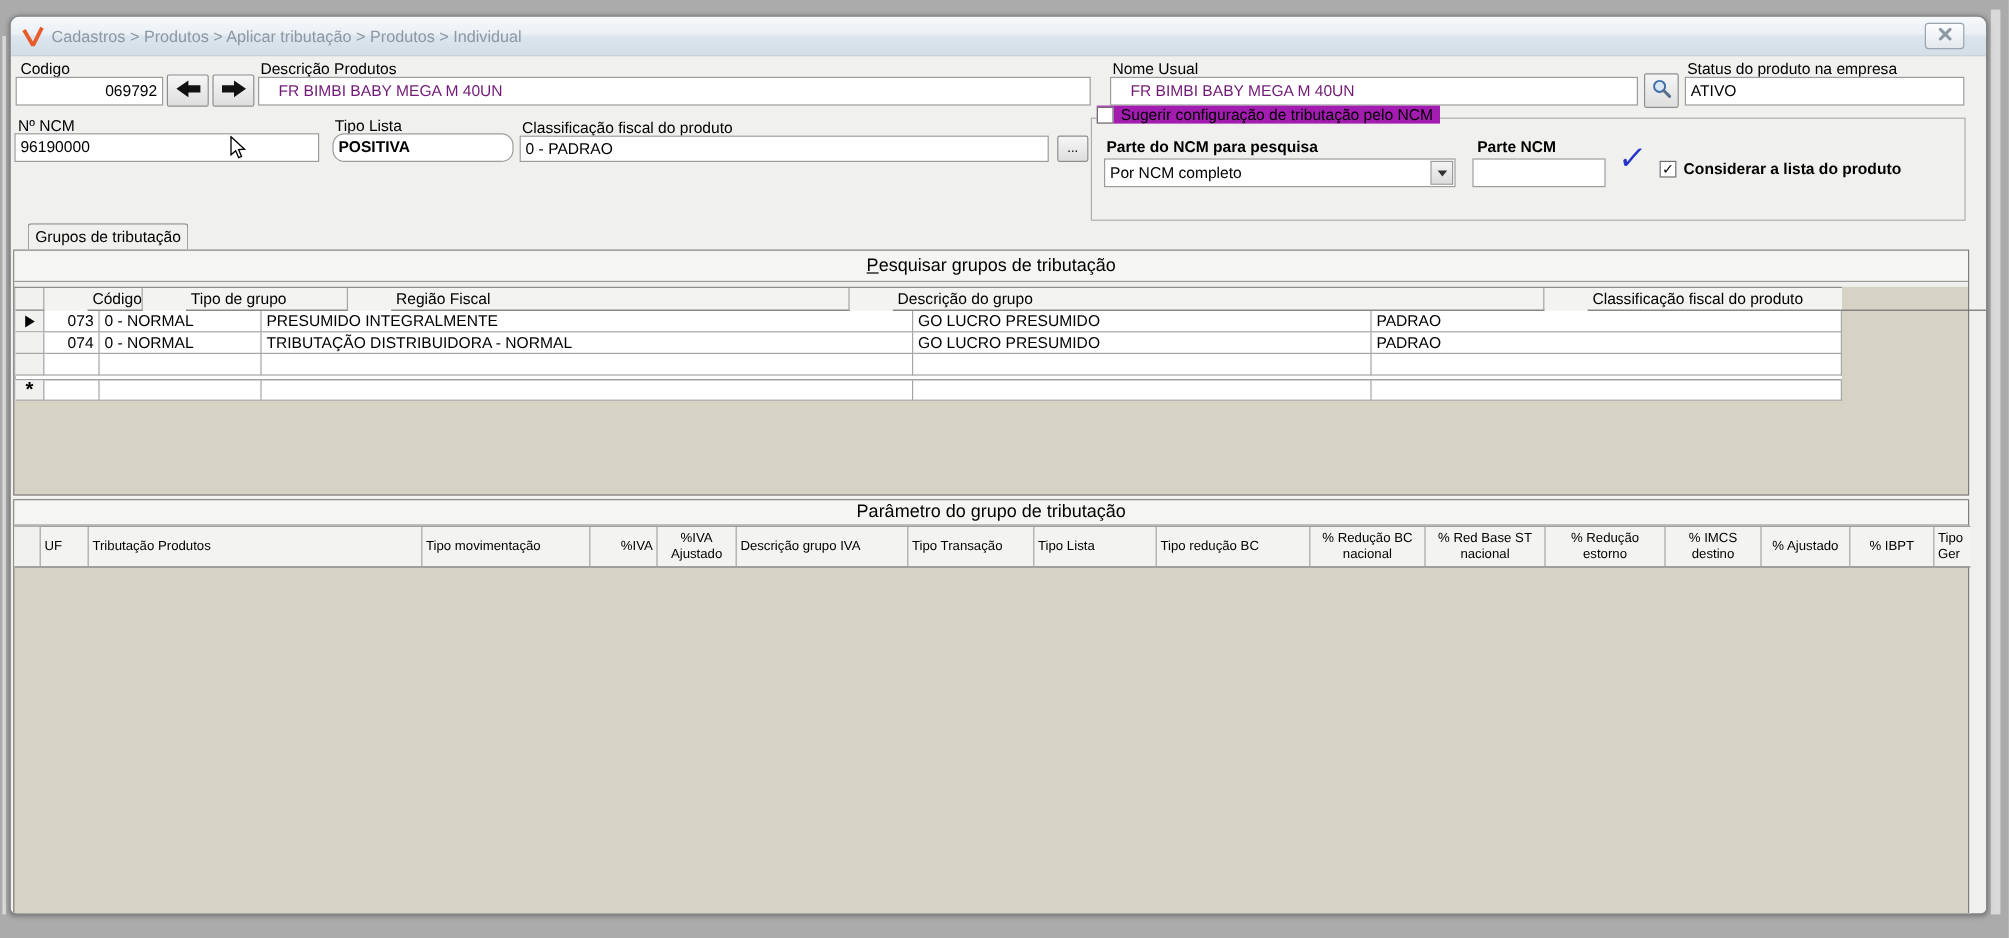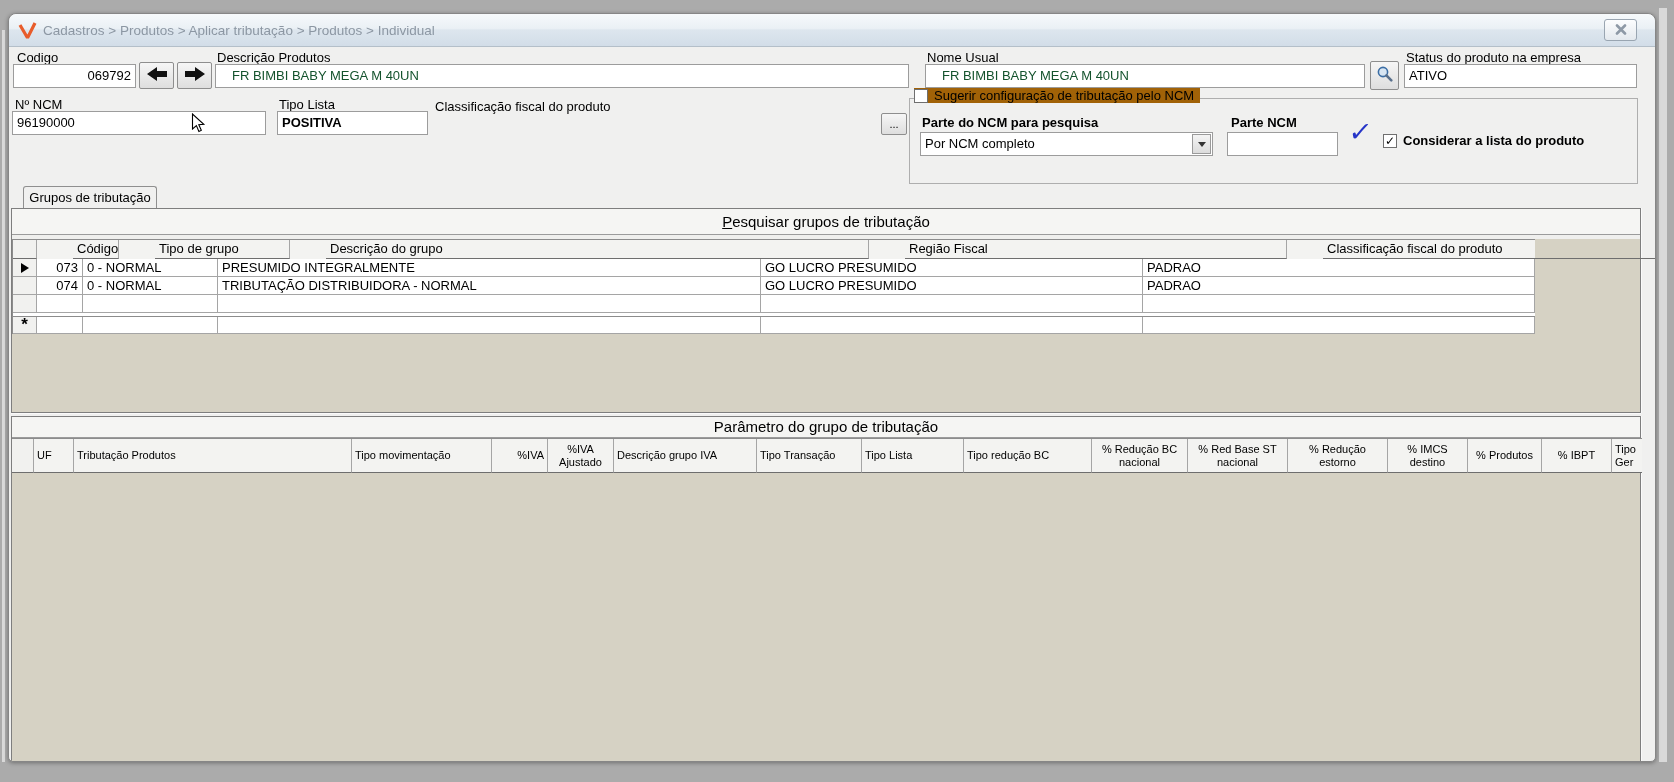--- a/index.html
+++ b/index.html
@@ -34,32 +34,32 @@
     cursor:default;
   }
 
   .lbl { position:absolute; font-size:13px; white-space:nowrap; }
   .lbl.b { font-weight:bold; }
   .field {
     position:absolute; background:#FFF; border:1px solid #9C9C9C;
     font-size:13px; line-height:22px; height:24px; padding:0 4px;
     overflow:hidden; white-space:nowrap;
   }
-  .field.gray { color:#14532d;padding-left:16px; }
+  .field.gray { color:#701a75;padding-left:16px; }
   .field.r { text-align:right; }
   .field.bold { font-weight:bold; }
   .btn {
     position:absolute; background:linear-gradient(#F6F6F6,#DEDEDE);
     border:1px solid #8E8E8E; border-radius:2px;
     display:flex; align-items:center; justify-content:center; font-size:12px;
   }
 
   
   .groupbox { position:absolute; border:1px solid #AEAEAE; background:#F0F0EF; }
-  .checkrow { position:absolute; display:flex; align-items:center; gap:6px; z-index:2; background:#a16207; padding-right:6px; }
+  .checkrow { position:absolute; display:flex; align-items:center; gap:6px; z-index:2; background:#a21caf; padding-right:6px; }
   .checkbox {
     width:14px; height:14px; background:#FFF; border:1px solid #6F6F6F;
     display:flex; align-items:center; justify-content:center;
     font-size:12px; font-weight:bold; line-height:12px; flex:none;
   }
   .cb-lbl { font-size:13px; white-space:nowrap; }
   .cb-lbl.b { font-weight:bold; }
 
   .select { position:absolute; background:#FFF; border:1px solid #9C9C9C; height:24px; }
   .select .val { position:absolute; left:4px; top:0; line-height:22px; font-size:13px; white-space:nowrap; }
@@ -188,23 +188,24 @@
     </span>
   </div>
 
   <span class="lbl" style="left:1397px;top:36px;">Status do produto na empresa</span>
   <div class="field" style="left:1395px;top:50px;width:233px;">ATIVO</div>
 
   <span class="lbl" style="left:6px;top:83px;">Nº NCM</span>
   <div class="field" style="left:3px;top:97px;width:254px;">96190000</div>
 
   <span class="lbl" style="left:270px;top:83px;">Tipo Lista</span>
-  <div class="field bold" style="left:268px;top:97px;width:151px;">POSITIVA</div>
+  <div class="field bold" style="left:268px;top:97px;width:151px;border-radius:10px;">POSITIVA</div>
 
   <span class="lbl" style="left:426px;top:85px;">Classificação fiscal do produto</span>
+  <div class="field" style="left:424px;top:99px;width:441px;height:22px;line-height:20px;">0 - PADRAO</div>
   <div class="btn" style="left:872px;top:99px;width:26px;height:22px;font-size:11px;">...</div>
 
   <div class="groupbox" style="left:900px;top:84px;width:729px;height:86px;"></div>
   <div class="checkrow" style="left:905px;top:74px;">
     <span class="checkbox"></span>
     <span class="cb-lbl">Sugerir configuração de tributação pelo NCM</span>
   </div>
 
   <span class="lbl b" style="left:913px;top:101px;">Parte do NCM para pesquisa</span>
   <div class="select" style="left:911px;top:118px;width:293px;">
@@ -228,22 +229,22 @@
 
   <div class="gridpanel" style="top:194px;height:205px;">
     <div class="gtitle ul" style="height:26px;line-height:25px;">Pesquisar grupos de tributação</div>
     <div class="gstrip" style="top:26px;height:4px;"></div>
 
     <div class="g1table">
       <div class="grow head">
         <div class="gc sel"></div>
         <div class="gc c" style="width:46px;text-align:right;">Código</div>
         <div class="gc" style="width:135px;">Tipo de grupo</div>
+        <div class="gc" style="width:382px;">Região Fiscal</div>
         <div class="gc" style="width:543px;">Descrição do grupo</div>
-        <div class="gc" style="width:382px;">Região Fiscal</div>
         <div class="gc" style="width:392px;">Classificação fiscal do produto</div>
       </div>
 
       <div class="grow">
         <div class="gc sel">
             <span class="cur-tri"></span>
           </div>
         <div class="gc r" style="width:46px;">073</div>
         <div class="gc" style="width:135px;">0 - NORMAL</div>
         <div class="gc" style="width:543px;">PRESUMIDO INTEGRALMENTE</div>
@@ -298,21 +299,21 @@
       <div class="g2c" style="width:102px;">Tipo Lista</div>
       <div class="g2c" style="width:128px;">Tipo redução BC</div>
       <div class="g2c c" style="width:96px;">% Redução BC
 nacional</div>
       <div class="g2c c" style="width:100px;">% Red Base ST
 nacional</div>
       <div class="g2c c" style="width:100px;">% Redução
 estorno</div>
       <div class="g2c c" style="width:80px;">% IMCS
 destino</div>
-      <div class="g2c c" style="width:74px;">% Produtos</div>
+      <div class="g2c c" style="width:74px;">% Ajustado</div>
       <div class="g2c c" style="width:70px;">% IBPT</div>
       <div class="g2c" style="width:30px;border-right:none;">Tipo Ger</div>
     </div>
 
     <div class="hscroll">
       <div class="sb-btn">
           <span class="tri-left"></span>
         </div>
       <div class="sb-thumb"></div>
       <div class="sb-track"></div>

